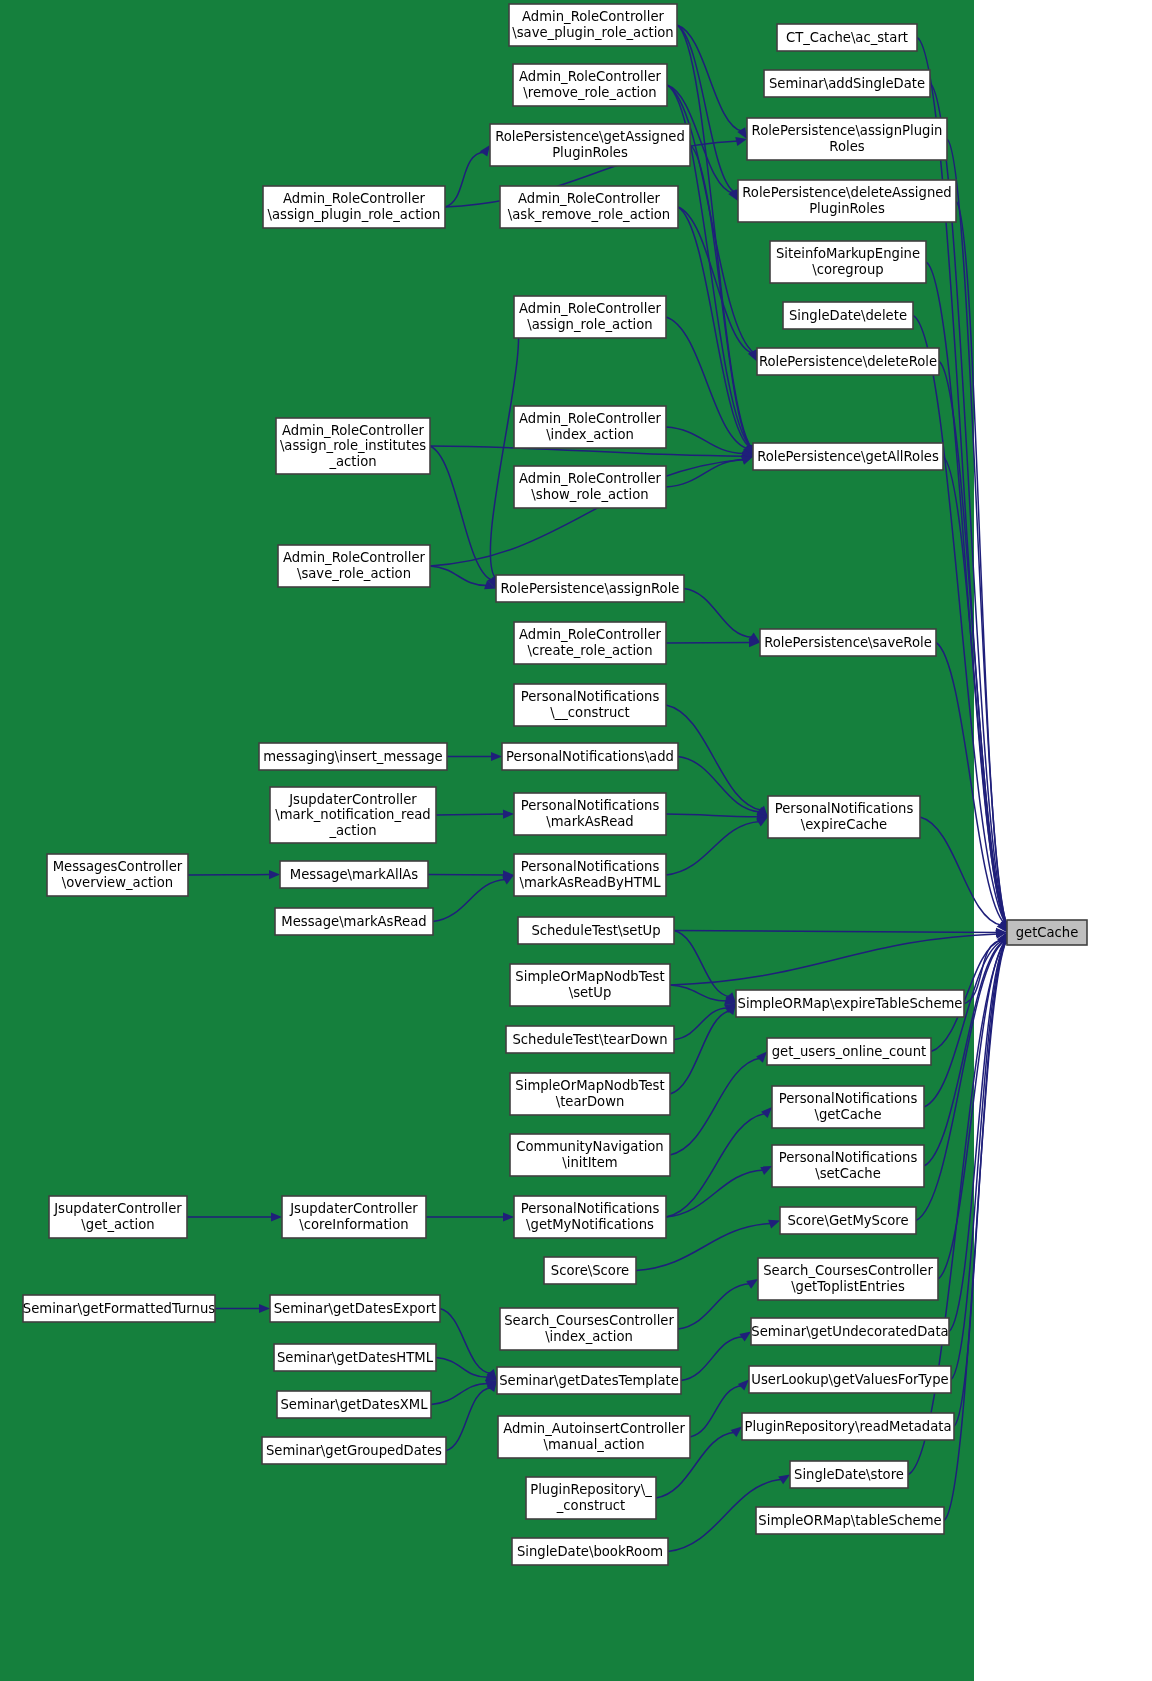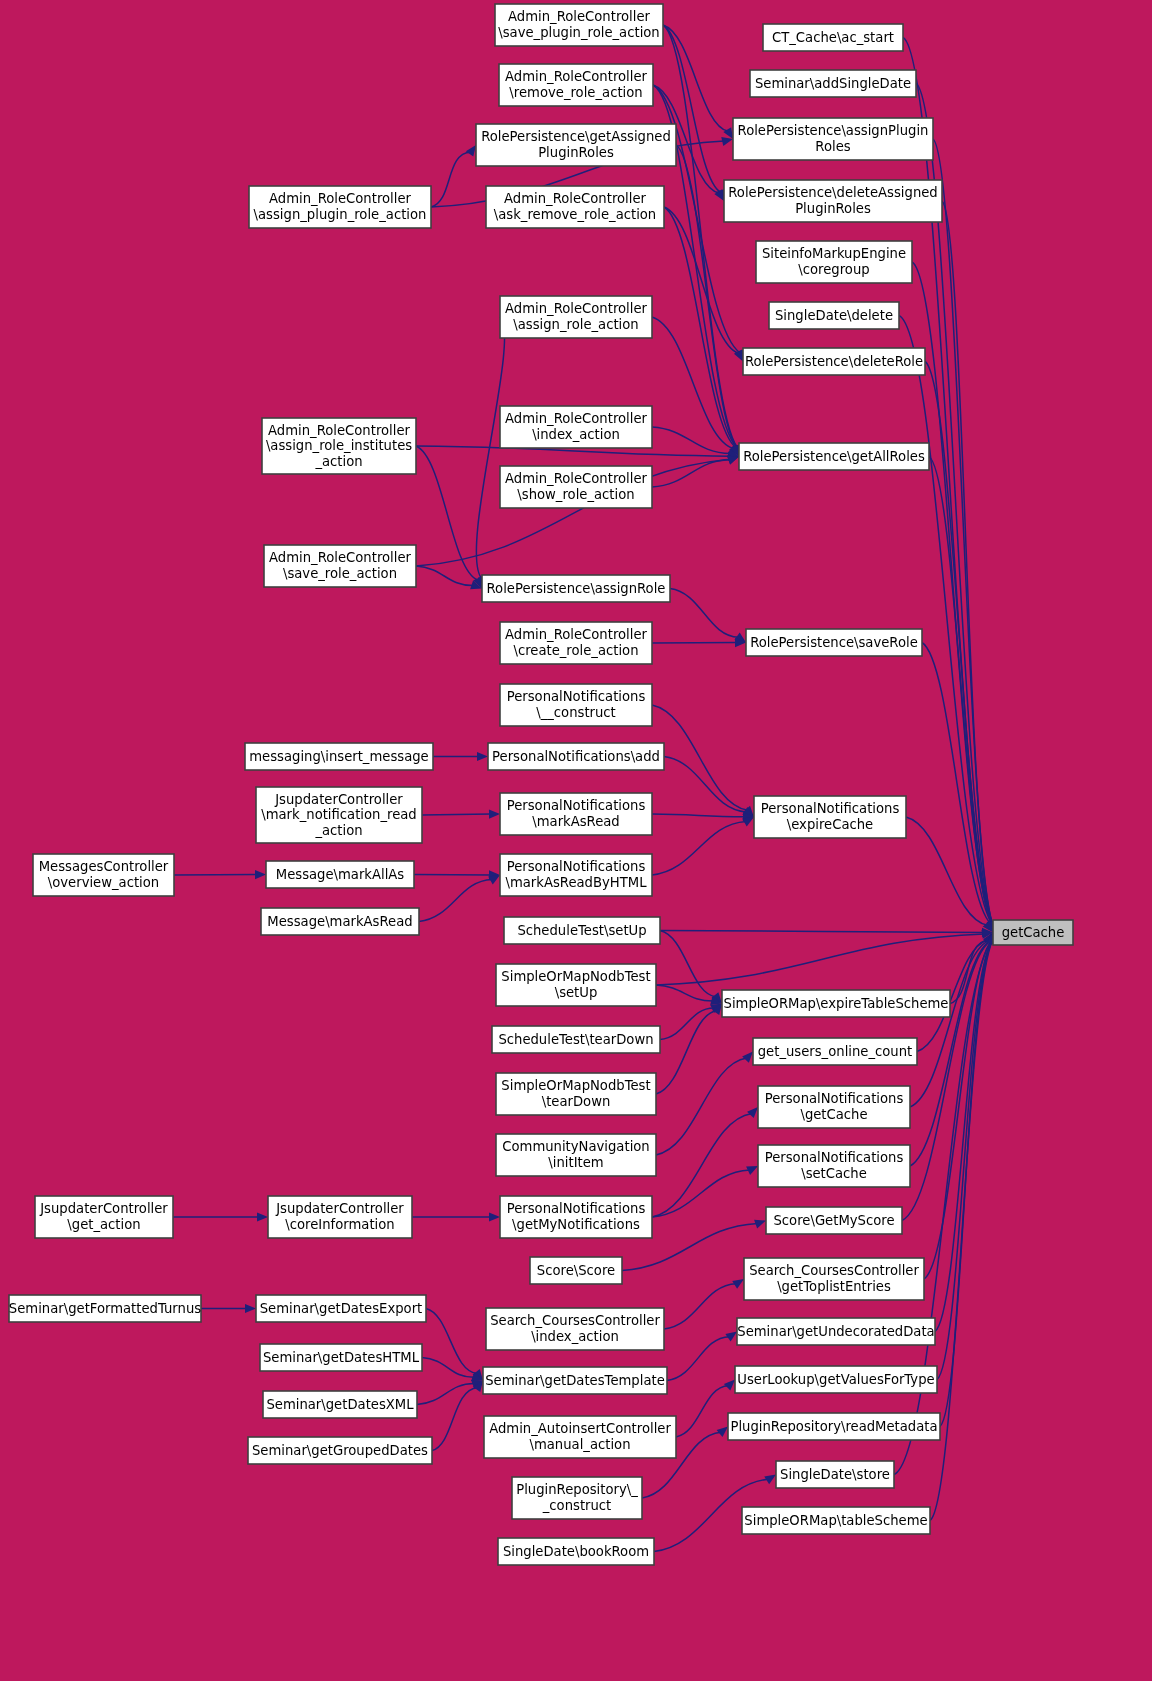--- a/index.html
+++ b/index.html
@@ -8,23 +8,24 @@
     background: #ffffff;
   }
   body {
     width: 1152px;
     height: 1681px;
     font-family: "DejaVu Sans", sans-serif;
     overflow: hidden;
   }
   #graph-root {
     position: relative;
-    width: 1152px;
+    width: 960px;
     height: 1681px;
-    background: #be185d;
+    background: #15803d;
+    padding-left: 14px;
   }
   svg#callgraph {
     display: block;
     width: 1152px;
     height: 1681px;
   }
   .node-box {
     fill: #ffffff;
     stroke: #404040;
     stroke-width: 1.6;

